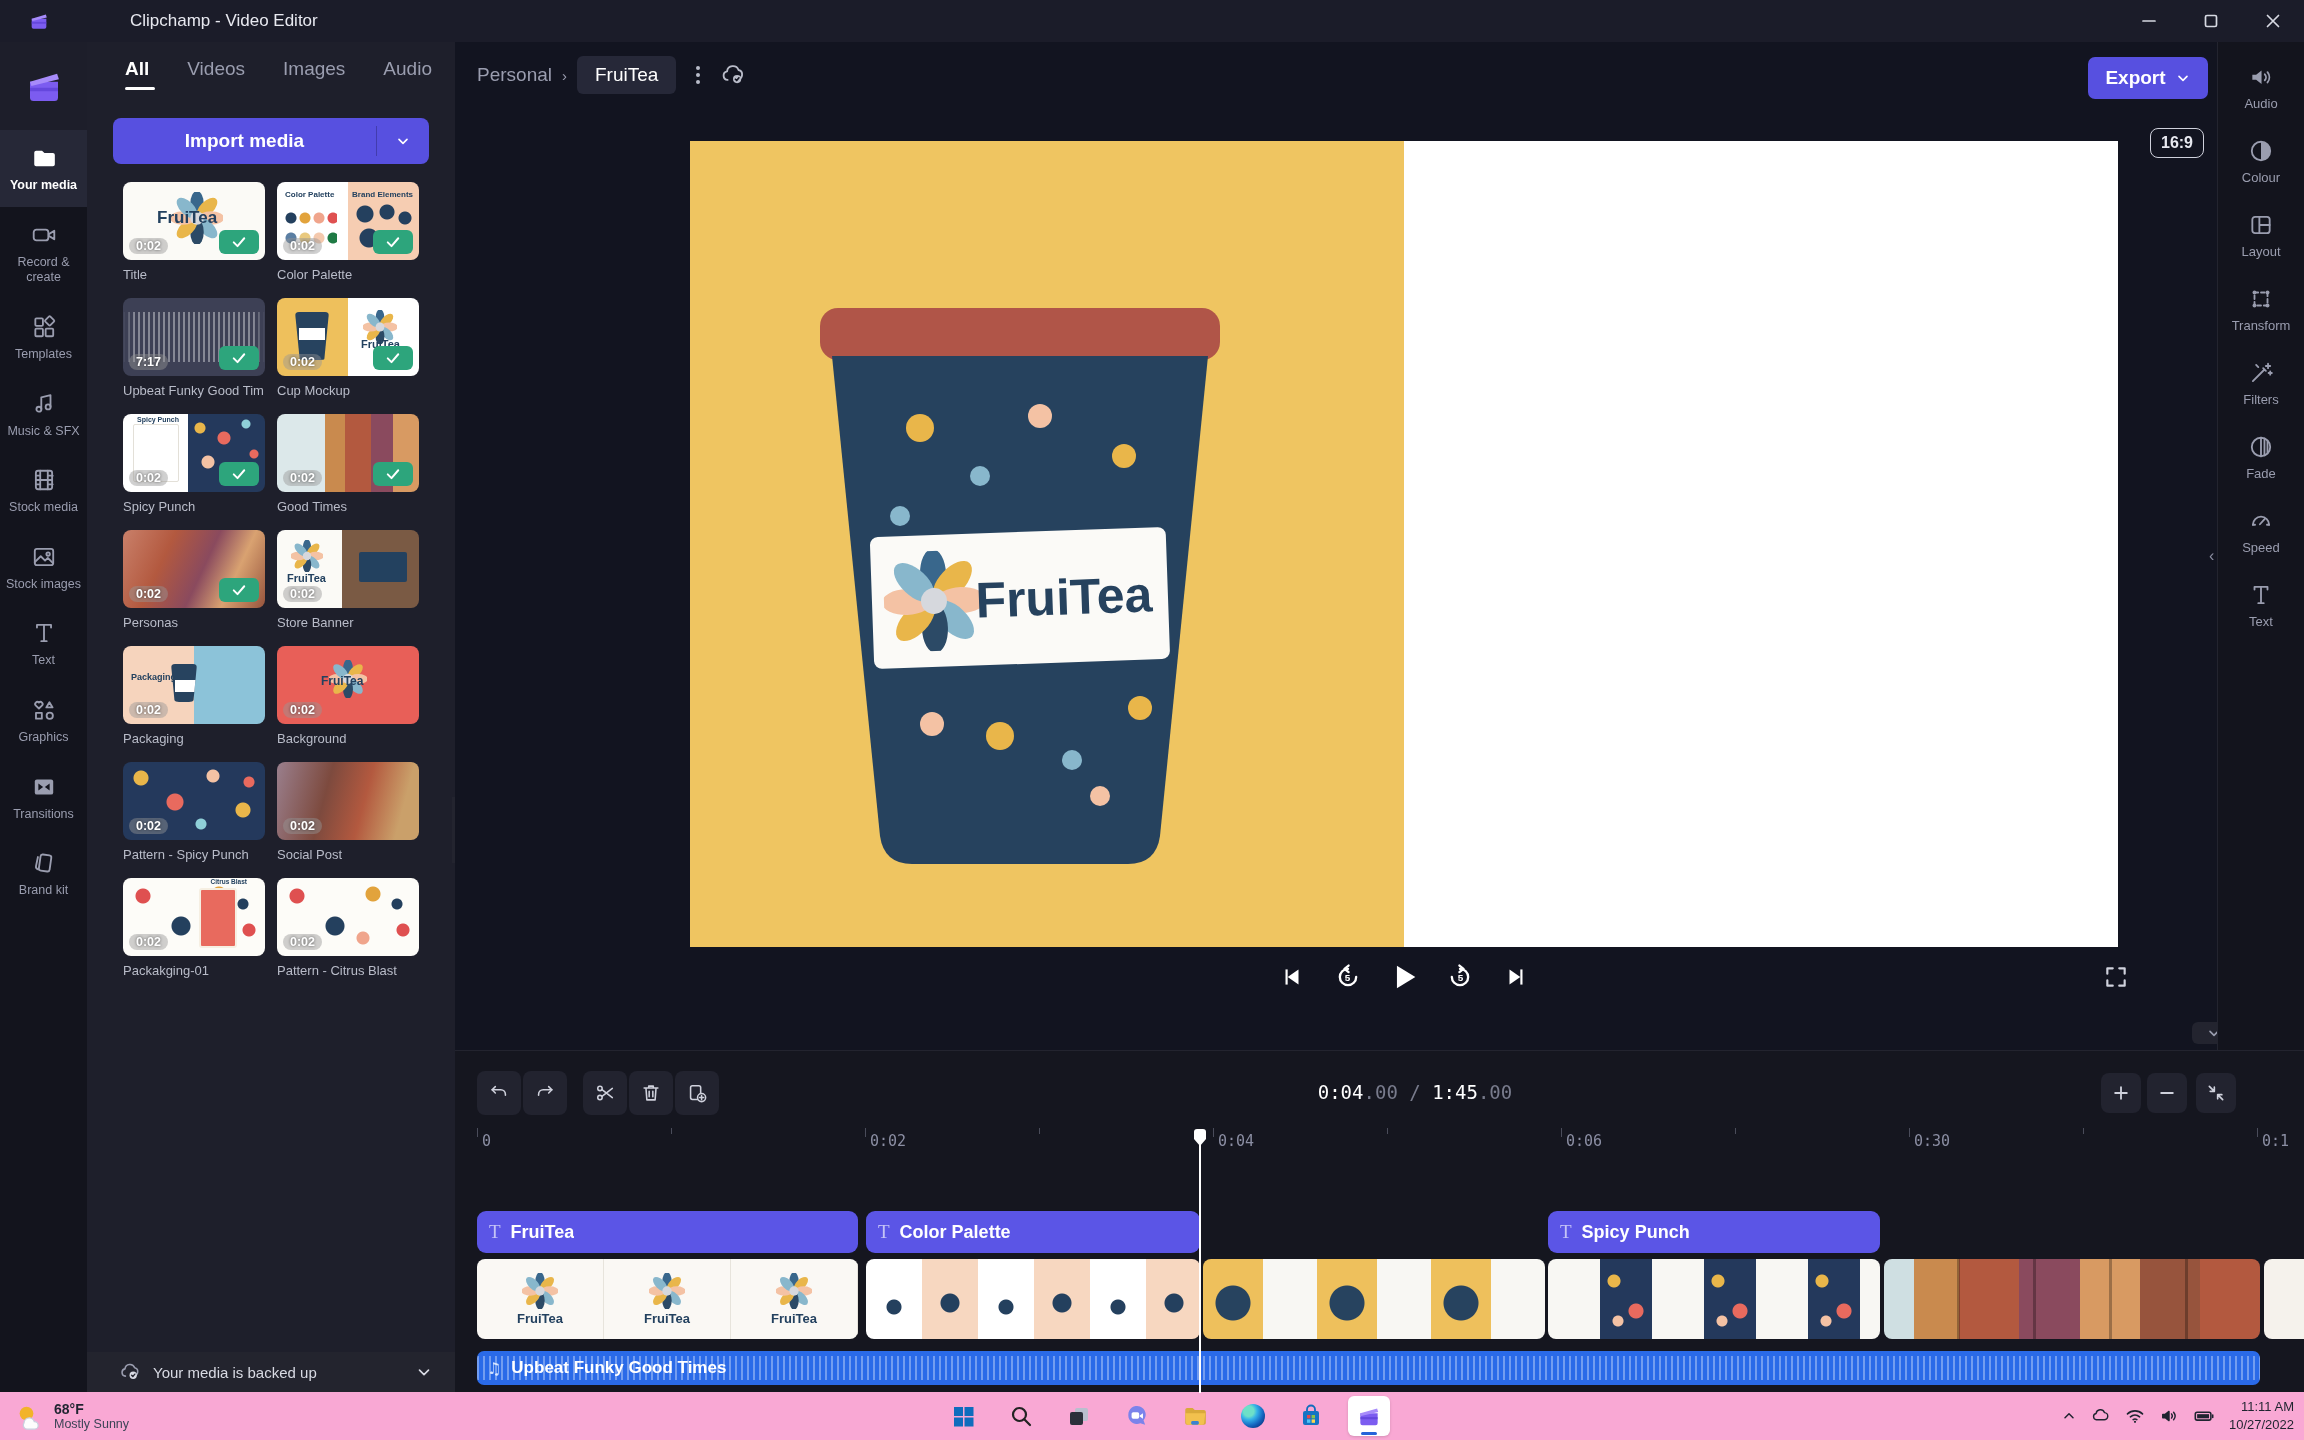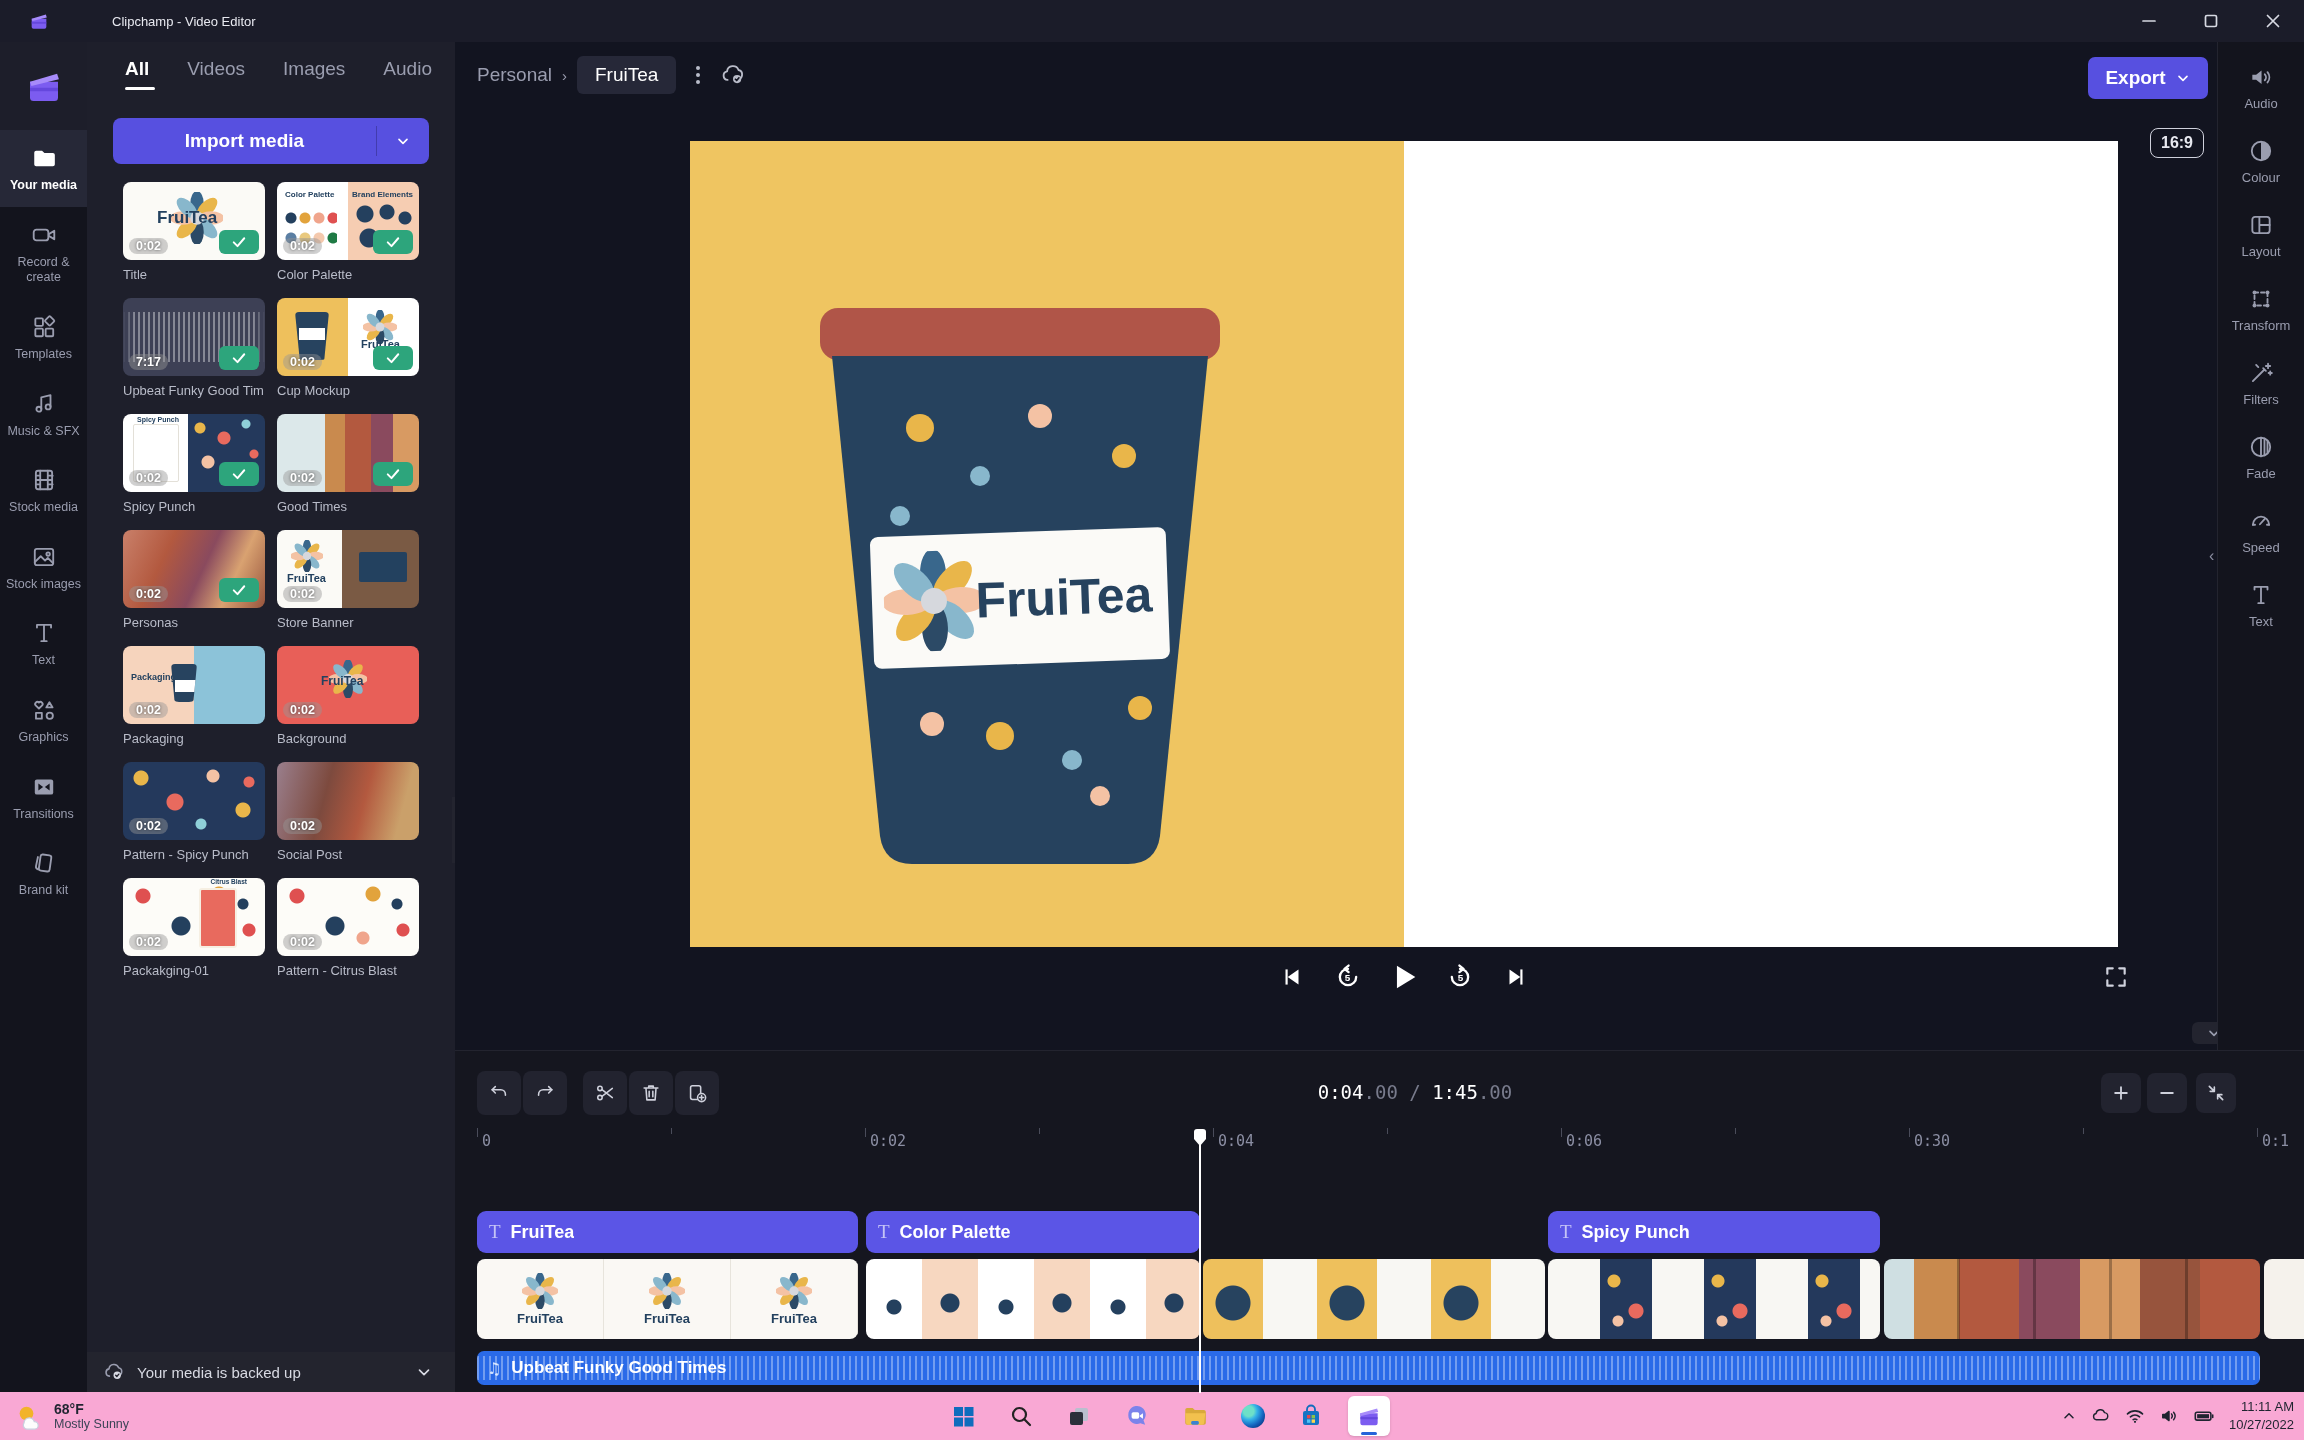--- a/index.html
+++ b/index.html
@@ -4,21 +4,21 @@
 <style>
   html,body{margin:0;padding:0;background:#000;}
   .screen{position:relative;width:2304px;height:1440px;overflow:hidden;background:#14151f;
           font-family:"Liberation Sans",sans-serif;color:#f2f3f7;}
   .abs{position:absolute;}
   svg{display:block;}
   .ic{stroke:#9a9daf;fill:none;stroke-width:1.7;stroke-linecap:round;stroke-linejoin:round;}
 
   
   .titlebar{left:0;top:0;width:2304px;height:42px;background:#1b1c29;display:flex;align-items:center;}
-  .tb-title{font-size:13px;color:#e8e9f0;margin-left:62px;}
+  .tb-title{font-size:17px;color:#e8e9f0;margin-left:80px;}
   .tb-logo{margin-left:28px;}
   .wincontrols{position:absolute;right:0;top:0;height:42px;display:flex;}
   .winbtn{width:62px;height:42px;display:flex;align-items:center;justify-content:center;color:#d7d9e2;font-size:16px;}
 
   
   .app{left:0;top:42px;width:2304px;height:1350px;}
 
   
   .rail{left:0;top:0;width:87px;height:1350px;background:#13141d;display:flex;flex-direction:column;align-items:center;}
   .rail-logo{width:87px;height:88px;display:flex;align-items:center;justify-content:center;background:#1d1e2a;}
@@ -99,21 +99,21 @@
   .t-social{background:linear-gradient(105deg,#9a7f8d,#7d4a3e 35%,#b3593f 60%,#caa06a 85%);}
   .t-white-pattern{background:#fdfcf8;}
   .wp-dots{position:absolute;inset:0;background:
      radial-gradient(circle at 20px 18px,#df5050 7px,transparent 8px),
      radial-gradient(circle at 58px 48px,#24405e 9px,transparent 10px),
      radial-gradient(circle at 96px 16px,#e2a33c 7px,transparent 8px),
      radial-gradient(circle at 126px 52px,#df5050 6px,transparent 7px),
      radial-gradient(circle at 86px 60px,#f0a58c 6px,transparent 7px),
      radial-gradient(circle at 120px 26px,#24405e 5px,transparent 6px);}
   .pouch{position:absolute;right:28px;top:10px;width:34px;height:56px;background:#e86a5e;border-radius:3px;border:2px solid #f6efe2;}
-  .backup{position:absolute;left:0;bottom:0;width:368px;height:40px;background:#23242e;display:flex;align-items:center;gap:12px;padding-left:16px;box-sizing:border-box;}
+  .backup{position:absolute;left:0;bottom:0;width:368px;height:40px;background:#23242e;display:flex;align-items:center;gap:12px;padding-left:32px;box-sizing:border-box;}
   .backup .lbl{font-size:15px;color:#d8dae3;}
   .backup .chev{position:absolute;right:22px;}
   .panel-collapse{left:452px;top:755px;width:17px;height:66px;background:#23242f;border-radius:0 8px 8px 0;
      display:flex;align-items:center;justify-content:center;color:#8a8da0;font-size:15px;}
 
   
   .stage{left:455px;top:0;width:1762px;height:1008px;background:#121420;}
   .crumbs{position:absolute;left:22px;top:14px;display:flex;align-items:center;gap:10px;}
   .crumb-root{font-size:19px;color:#9a9daf;}
   .crumb-sep{color:#9a9daf;font-size:15px;}

